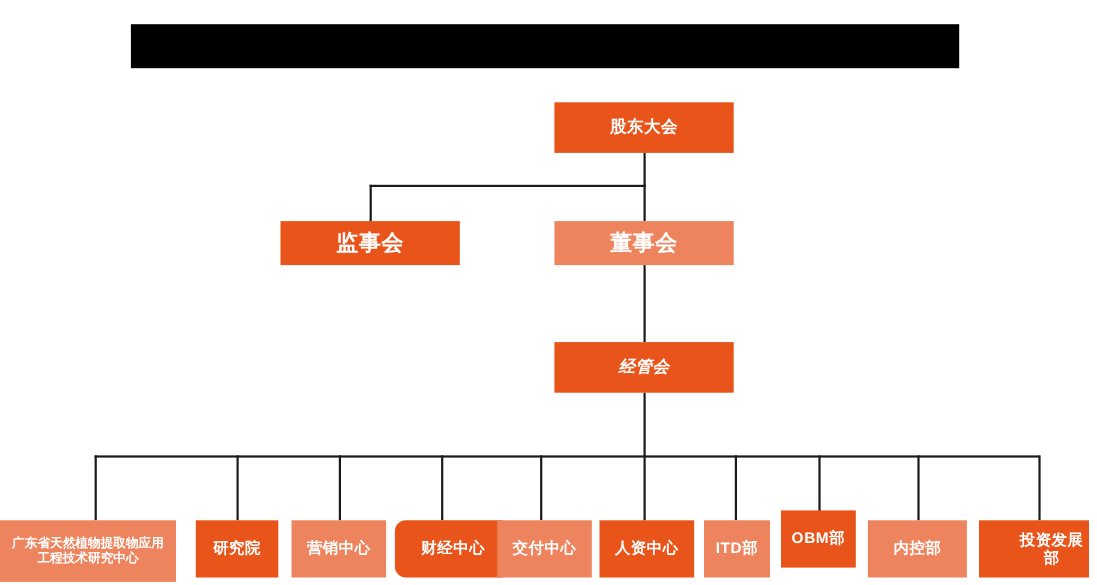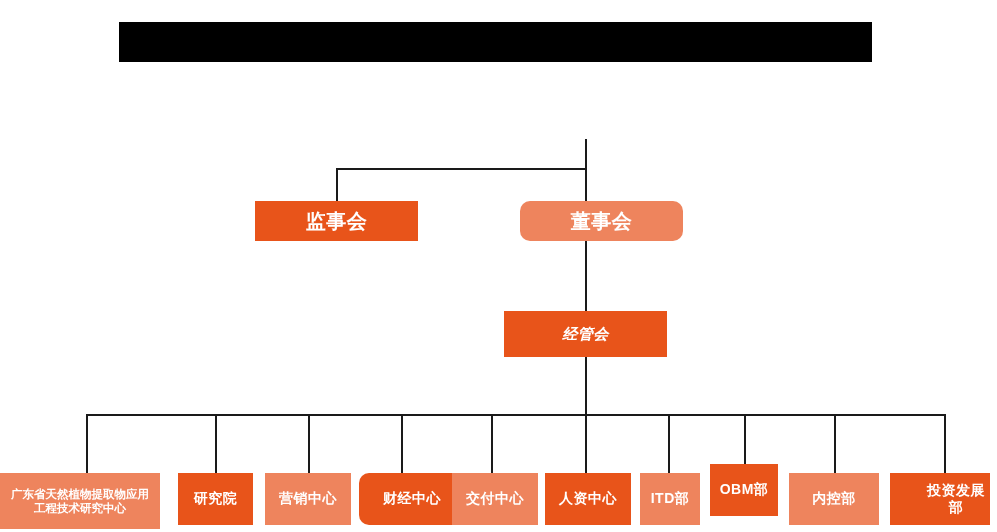--- a/index.html
+++ b/index.html
@@ -85,24 +85,25 @@
   <div class="conn v" style="left:215px; top:414px; height:59px;"></div>
   <div class="conn v" style="left:308px; top:414px; height:59px;"></div>
   <div class="conn v" style="left:401px; top:414px; height:59px;"></div>
   <div class="conn v" style="left:491px; top:414px; height:59px;"></div>
   <div class="conn v" style="left:585px; top:414px; height:59px;"></div>
   <div class="conn v" style="left:668px; top:414px; height:59px;"></div>
   <div class="conn v" style="left:744px; top:414px; height:59px;"></div>
   <div class="conn v" style="left:834px; top:414px; height:59px;"></div>
   <div class="conn v" style="left:944px; top:414px; height:59px;"></div>
 
+  <div class="node node-lvl1 dark" style="left:504px; top:93px; width:163px; height:46px;">股东大会</div>
 
   <div class="node node-lvl2 dark" style="left:255px; top:201px; width:163px; height:40px;">监事会</div>
 
-  <div class="node node-lvl2 light" style="left:520px; top:201px; width:163px; height:40px;border-radius:10px;">董事会</div>
+  <div class="node node-lvl2 light" style="left:504px; top:201px; width:163px; height:40px;">董事会</div>
 
   <div class="node node-lvl3 dark" style="left:504px; top:311px; width:163px; height:46px;">经管会</div>
 
   <div class="node node-leaf small light" style="left:0px; top:473px; width:160px; height:56px;">广东省天然植物提取物应用工程技术研究中心</div>
 
   <div class="node node-leaf dark" style="left:178px; top:473px; width:75px; height:52px;">研究院</div>
 
   <div class="node node-leaf light" style="left:265px; top:473px; width:86px; height:52px;">营销中心</div>
 
   <div class="node node-leaf dark" style="left:359px; top:473px; width:106px; height:52px;border-radius:10px;">财经中心</div>

